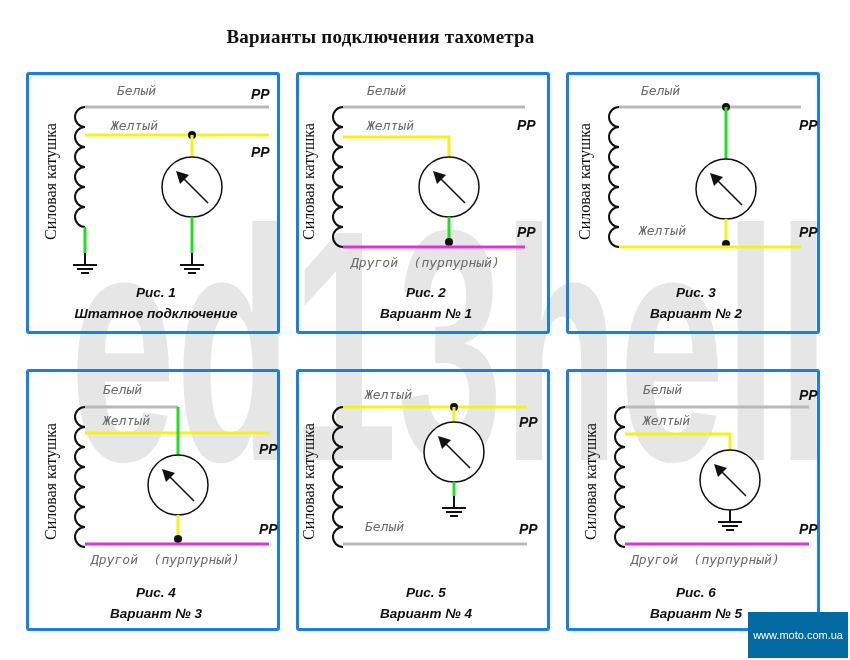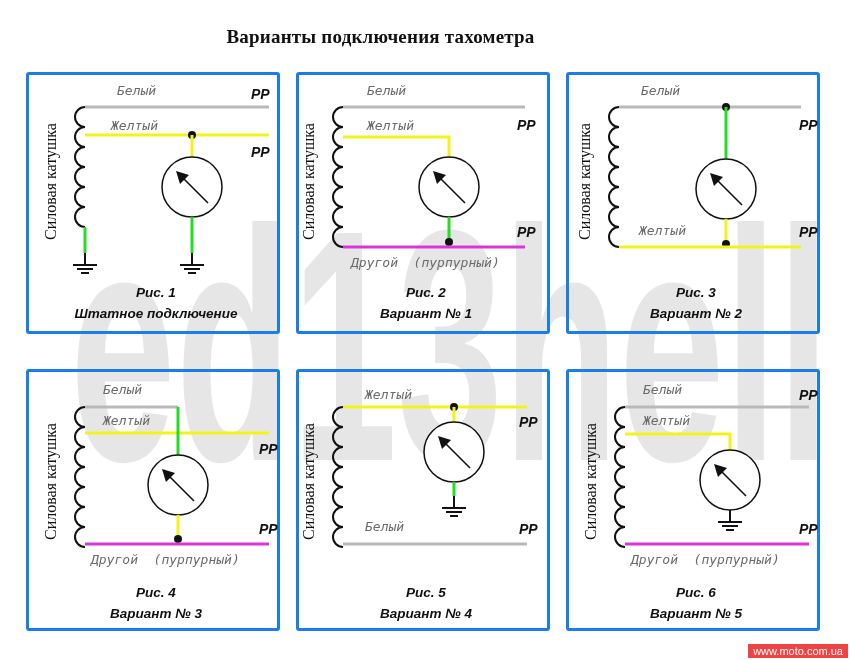--- a/index.html
+++ b/index.html
@@ -8,22 +8,22 @@
   #title { position:absolute; left:0; width:761px; top:26px; text-align:center;
            font-family:"Liberation Serif", serif; font-size:19px; font-weight:bold; color:#111; letter-spacing:0.2px; }
   #watermark { position:absolute; left:70px; top:170px; width:760px; height:300px; pointer-events:none; z-index:0; }
   .panel { position:absolute; width:254px; height:262px; border:3px solid #1a7ee6; border-radius:3px;
            background:transparent; box-sizing:border-box; z-index:1; }
   .panel svg { position:absolute; left:0; top:0; width:254px; height:262px; overflow:visible; }
   .lbl { font-family:"DejaVu Sans Mono","Liberation Mono", monospace; font-style:italic; font-size:13px; fill:#6b6b6b; }
   .pp { font-family:"Liberation Sans", sans-serif; font-style:italic; font-weight:bold; font-size:14px; fill:#111; }
   .coil-lbl { font-family:"Liberation Serif", serif; font-size:16px; fill:#111; }
   .cap { font-family:"Liberation Sans", sans-serif; font-style:italic; font-weight:bold; font-size:13.5px; fill:#111; }
-  #credit { position:absolute; right:2px; bottom:2px; background:#ef4444; color:#fff; font-size:11px;
-            padding:1px 5px; font-family:"Liberation Sans", sans-serif; z-index:2;text-align:right; }
+  #credit { position:absolute; right:2px; bottom:2px; background:#0369a1; color:#fff; font-size:11px;
+            padding:17px 5px; font-family:"Liberation Sans", sans-serif; z-index:2;text-align:right; }
 </style>
 </head>
 <body>
 
 <div id="title">Варианты подключения тахометра</div>
 
 <svg id="watermark" viewBox="0 0 760 300">
   <text x="0" y="290" font-family="Liberation Sans, sans-serif" font-weight="bold" font-size="330" fill="#e6e6e6" textLength="760" lengthAdjust="spacingAndGlyphs">ed13hell</text>
 </svg>
 

